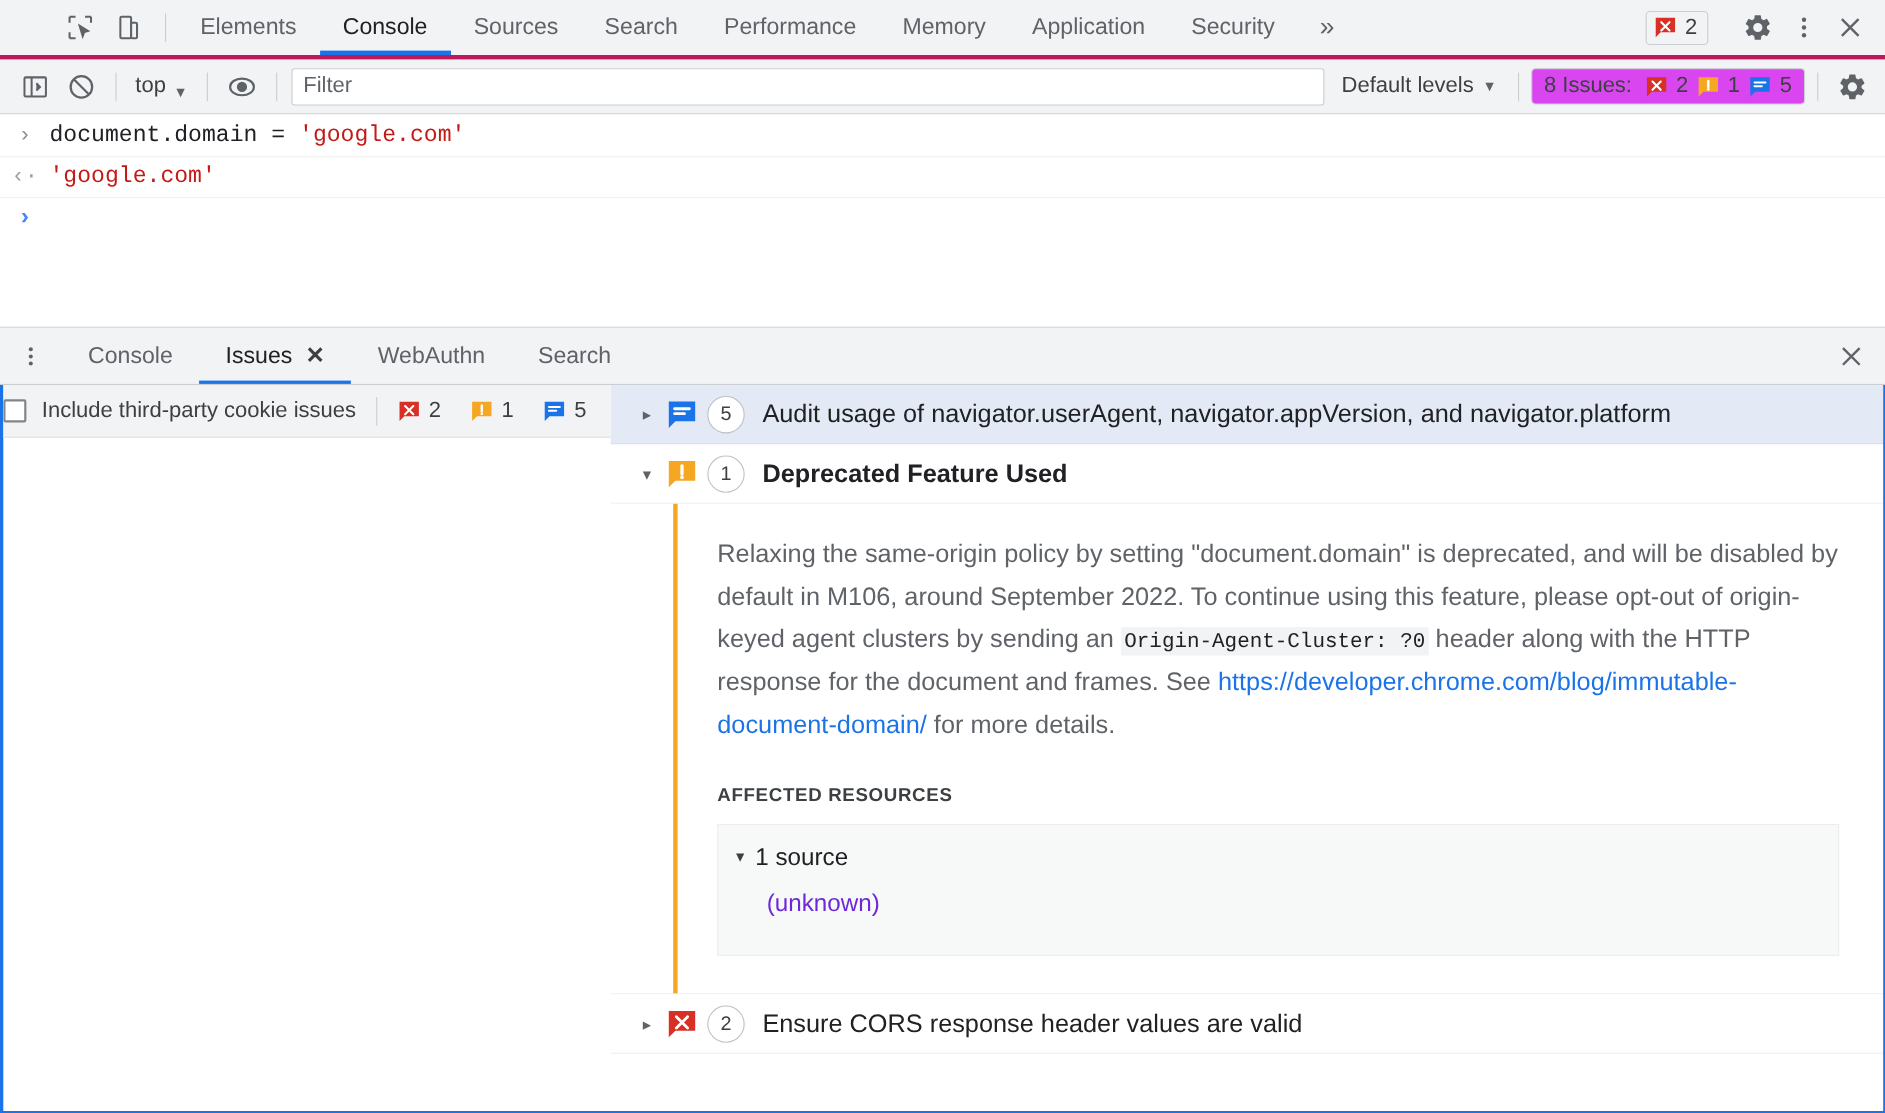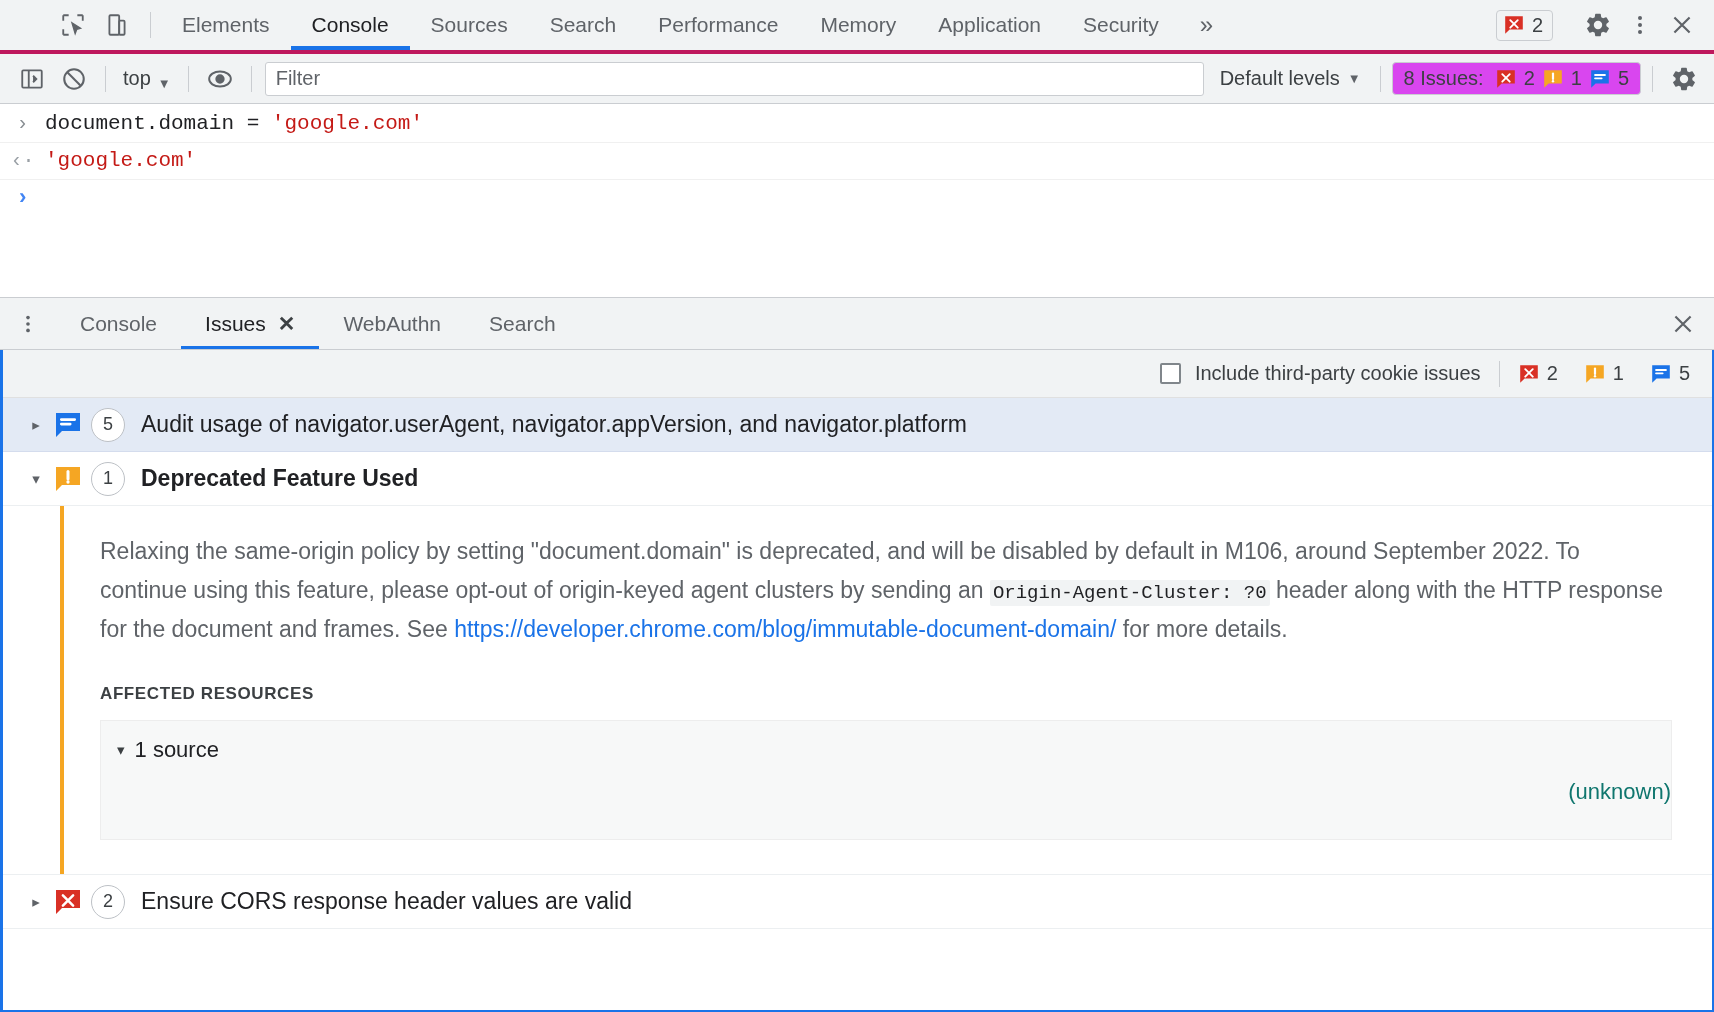--- a/index.html
+++ b/index.html
@@ -190,21 +190,21 @@
   .tab-close { font-size: 21px; color: #3c4043; font-weight: bold; }
   .drawer-close {
     margin-left: auto;
     width: 62px; display: flex; align-items: center; justify-content: center;
     color: #5f6368;
   }
 
   
   .issues-panel {
     flex: 1;
-    display: flex; flex-direction: column;
+    display: flex; flex-direction: row;
     background: #ffffff;
     border-left: 3px solid #1a73e8;
     border-right: 2px solid #1a73e8;
     border-bottom: 2px solid #1a73e8;
     min-height: 0;
     overflow: hidden;
   }
   .issues-filterbar {
     height: 48px; min-height: 48px;
     background: #f1f3f4;
@@ -288,21 +288,21 @@
     min-height: 120px;
   }
   .source-toggle {
     display: flex; align-items: center; gap: 10px;
     padding-left: 16px;
     font-size: 22px; color: #202124;
   }
   .source-toggle .tri { font-size: 15px; color: #3c4043; }
   .source-item {
     margin-top: 16px; padding-left: 44px;
-    font-size: 22px; color: #0f766e; text-align: right;
+    font-size: 22px; color: #6d28d9;
   }
 
   .filler { background: #fff; }
 </style>
 </head>
 <body>
 
 <div class="devtools">
 
   <div class="main-toolbar">

